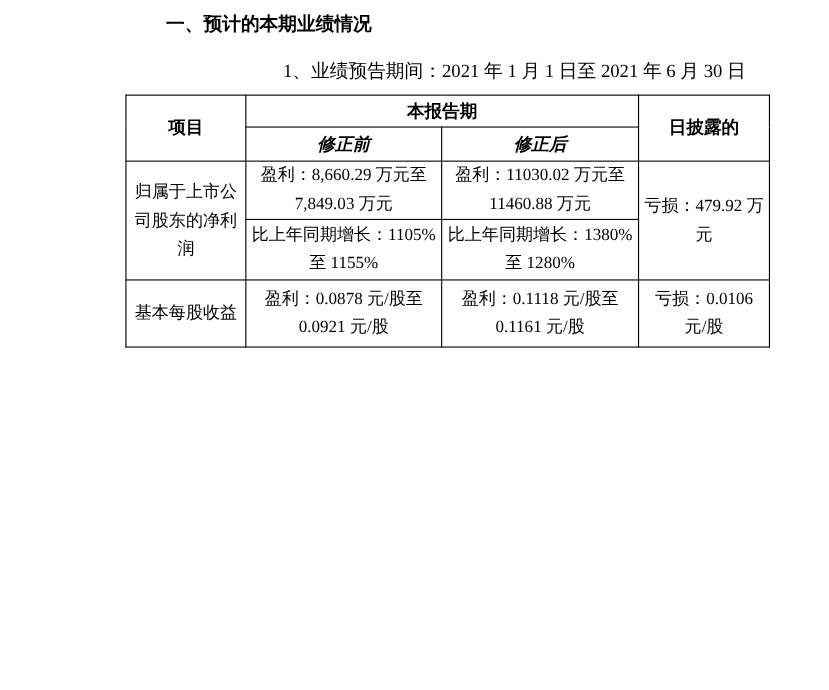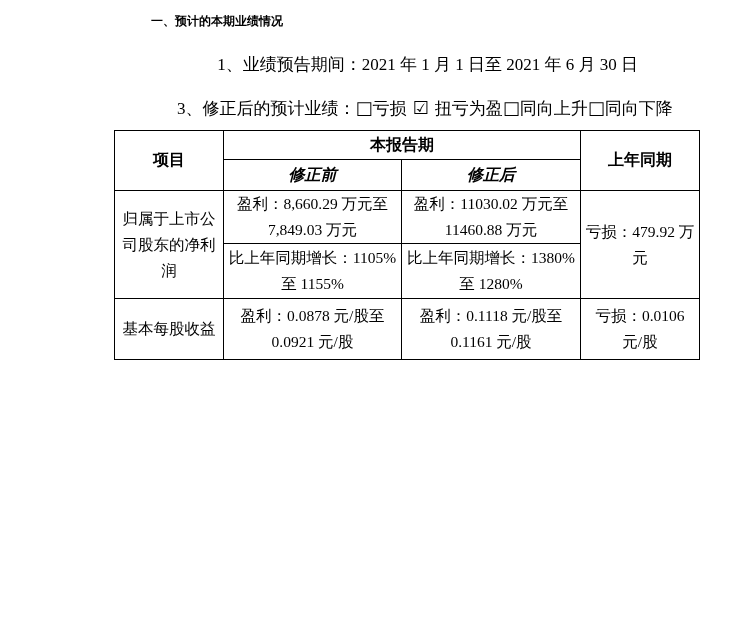--- a/index.html
+++ b/index.html
@@ -14,34 +14,34 @@
     font-family: "Liberation Serif", "DejaVu Serif", serif;
     overflow: hidden;
   }
   .page {
     padding: 0 0 0 118px;
     width: 560px;
   }
   .title {
     font-family: "Liberation Sans", "DejaVu Sans", sans-serif;
     font-weight: bold;
-    font-size: 12px;
+    font-size: 17px;
     line-height: 43px;
     text-indent: 33px;
     white-space: nowrap;
   }
   p.para {
     margin: 0;
     font-size: 17px;
     line-height: 43px;
     text-indent: 59px;
     text-align: justify;
   }
   p.para.single {
-    text-align: center;
+    text-align: right;
     white-space: nowrap;
   }
   .box {
     font-family: "DejaVu Sans", "Liberation Sans", sans-serif;
     font-size: 18px;
   }
   .gap-after { margin-right: 6px; }
   table.perf {
     border-collapse: collapse;
     table-layout: fixed;
@@ -80,34 +80,33 @@
 </head>
 <body>
 
 <div class="page">
 
   <div class="title">一、预计的本期业绩情况</div>
 
   <p class="para single">1、业绩预告期间：2021 年 1 月 1 日至 2021 年 6 月 30 日</p>
 
 
-  <p class="para"><span>3、修正后的预计业绩：</span><span class="opt gap-after"><span class="box">□</span><span>亏损</span></span><span class="opt"><span class="box gap-after">☑</span><span>扭亏为盈</span></span><span class="opt"><span class="box">□</span><span>同向上升</span></span><span class="opt"><span class="box">□</span><span>同向下降</span></span></p>
 
   <table class="perf">
     <colgroup>
       <col class="c1">
         <col class="c2">
         <col class="c3">
         <col class="c4">
     </colgroup>
     <tbody>
       <tr class="hr1">
         <th rowspan="2">项目</th>
         <th colspan="2">本报告期</th>
-        <th rowspan="2">上年同期</th>
+        <th rowspan="2">日披露的</th>
       </tr>
       <tr class="hr2">
         <th>修正前</th>
         <th>修正后</th>
       </tr>
       <tr class="r1a">
         <td rowspan="2" class="item-cell">归属于上市公司股东的净利润</td>
         <td>盈利：8,660.29 万元至 7,849.03 万元</td>
         <td>盈利：11030.02 万元至 11460.88 万元</td>
         <td rowspan="2">亏损：479.92 万元</td>

